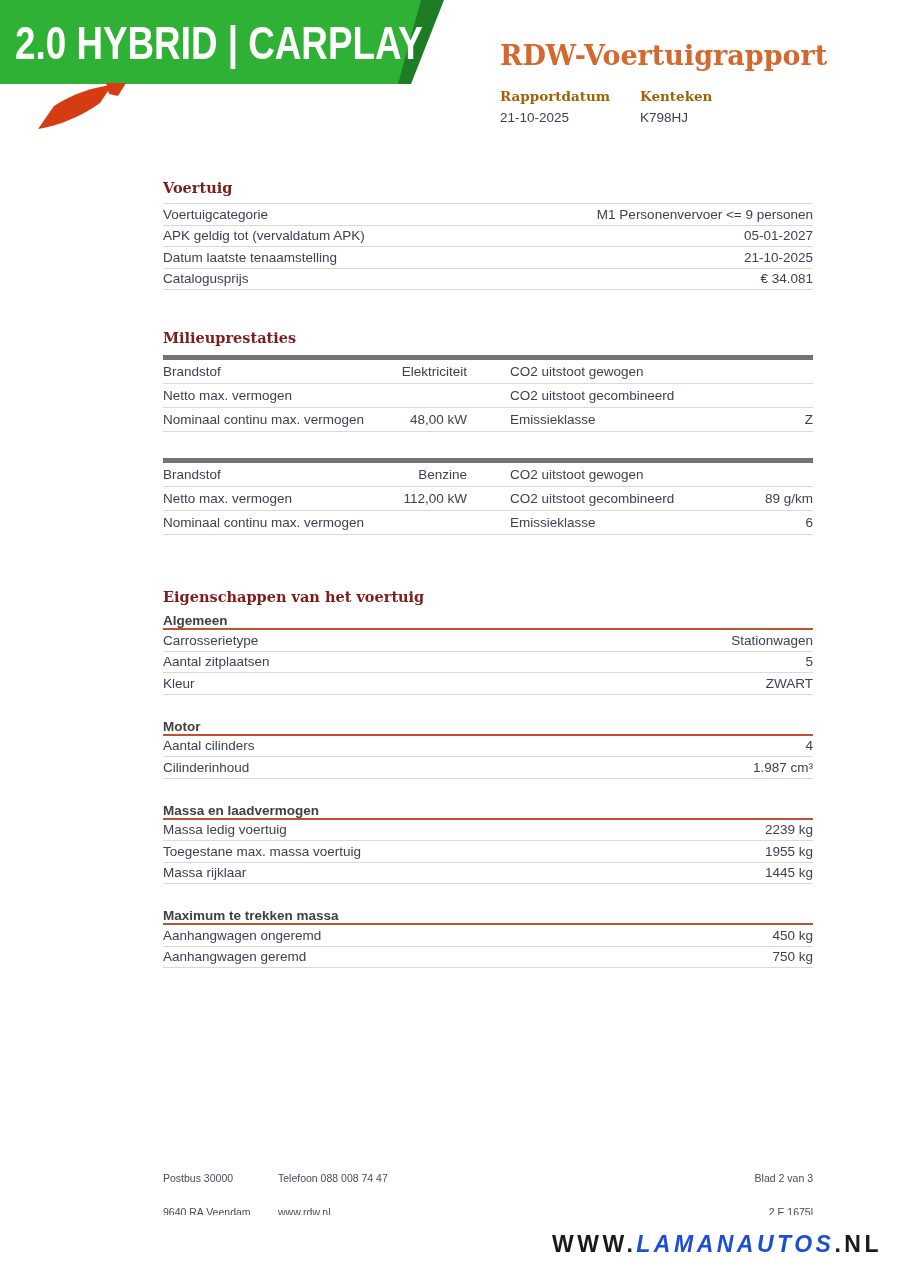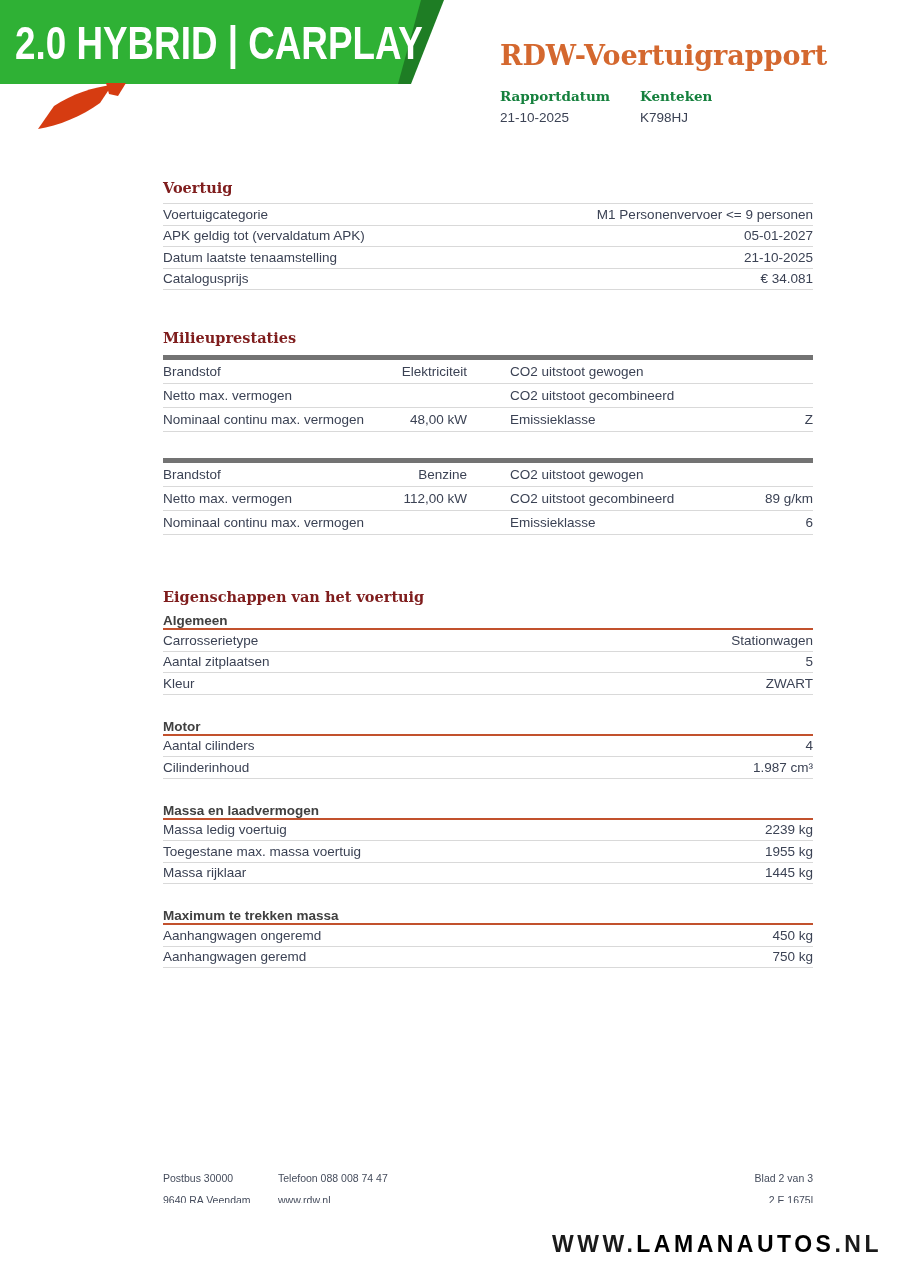--- a/index.html
+++ b/index.html
@@ -19,21 +19,21 @@
 
   
   .docheader { position:absolute; left:500px; top:40px; width:360px; }
   .doc-title {
     font-family:"DejaVu Serif", serif; font-weight:bold; font-size:27px;
     color:#d4682f; letter-spacing:0px;
   }
   .meta { display:flex; margin-top:17px; }
   .meta-col1 { width:140px; }
   .meta-label {
-    font-family:"DejaVu Serif", serif; font-weight:bold; font-size:13.5px; color:#15803d;
+    font-family:"DejaVu Serif", serif; font-weight:bold; font-size:13.5px; color:#a16207;
   }
   .meta-value { margin-top:6px; font-size:13.5px; color:#3b4254; }
 
   
   .col { position:absolute; left:163px; width:650px; }
 
   .sec-title {
     font-family:"DejaVu Serif", serif; font-weight:bold; font-size:14.5px;
     color:#7f1d1d; line-height:18px;
   }
@@ -81,21 +81,21 @@
     font-size:38px; letter-spacing:9px; color:#1d2128; white-space:nowrap;
   }
   .logomark { width:42px; margin:0 16px 0 8px; position:relative; top:1px; }
   .lm-top { width:28px; height:9px; background:#111418; }
   .lm-sq  { width:23px; height:20px; background:#29a3d9; }
   .lm-bot { width:42px; height:8px; background:#111418; }
   .brandright {
     position:absolute; right:22px; top:1231px;
     font-weight:bold; font-size:23px; letter-spacing:3.5px; color:#1a1a1a; white-space:nowrap;
   }
-  .brandright .mid { color:#000000; }
+  .brandright .mid { color:#1d4ed8;font-style:italic; }
 </style>
 </head>
 <body>
 
 <div class="page">
 
   <div class="banner">
     <svg width="450" height="84" viewBox="0 0 450 84">
       <polygon points="0,0 444,0 411,84 0,84" fill="#1e7d24"></polygon>
       <polygon points="0,0 421,0 398,84 0,84" fill="#2fb135"></polygon>
@@ -284,21 +284,21 @@
         </div>
     </div>
   </div>
 
   <div class="col" style="top:1172px;">
     <div class="footer-row">
       <span class="f-a">Postbus 30000</span>
       <span class="f-b">Telefoon 088 008 74 47</span>
       <span class="f-c">Blad 2 van 3</span>
     </div>
-    <div class="clipped" style="margin-top:10px;">
+    <div class="clipped" style="margin-top:22px;">
       <div class="footer-row">
         <span class="f-a">9640 RA Veendam</span>
         <span class="f-b">www.rdw.nl</span>
         <span class="f-c">2 E 1675l</span>
       </div>
     </div>
   </div>
 
   <div class="brandleft">
     <span>LAMAN</span>

